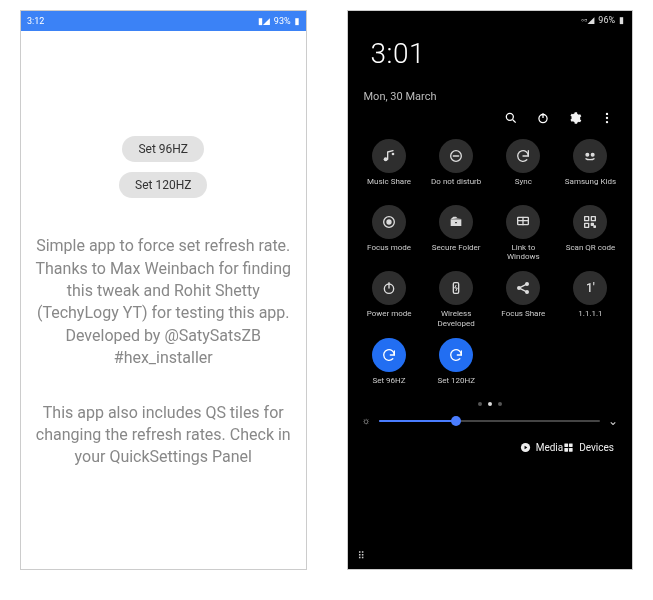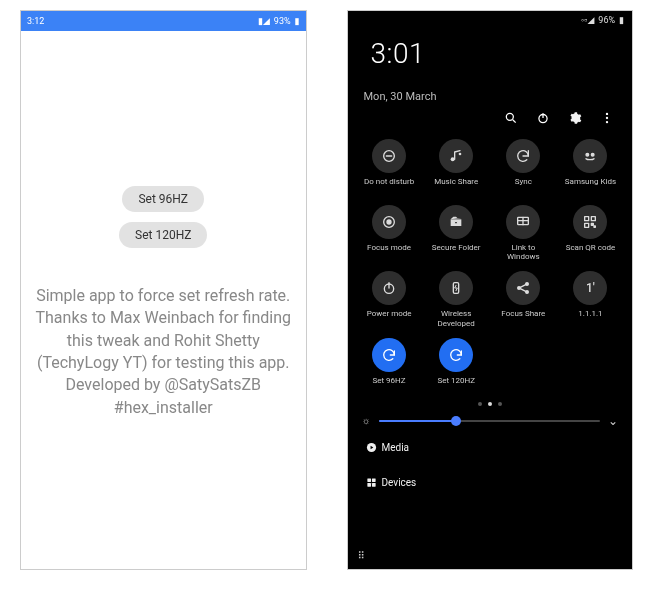--- a/index.html
+++ b/index.html
@@ -119,23 +119,23 @@
     display: flex; align-items: center; gap: 8px;
     padding: 4px 14px;
   }
   .slider-track {
     flex: 1; height: 2px; background: #444; position: relative; border-radius: 2px;
   }
   .slider-fill { position: absolute; left:0; top:0; bottom:0; background: #4a7dff; border-radius:2px;}
   .slider-thumb { position: absolute; top: 50%; width: 10px; height: 10px; background:#4a7dff; border-radius:50%; transform: translate(-50%,-50%);}
   .chev-down { font-size: 12px; color: #ccc; }
   .bottom-row {
-    display: flex; justify-content: flex-end; gap: 24px;
+    display: flex; justify-content: flex-end; 
     padding: 10px 18px 0;
-    font-size: 10px; color: #eee; flex-direction: column;
+    font-size: 10px; color: #eee;
   }
   .bottom-row .item { display: flex; align-items: center; gap: 5px; }
   .kbd-icon { position: absolute; bottom: 8px; left: 10px; font-size: 10px; color:#ccc; letter-spacing:1px;}
   svg { display:block; }
 </style>
 </head>
 <body>
 
 <div class="phone light">
   <div class="statusbar-light">
@@ -143,20 +143,21 @@
     <span class="sb-right">
       <span>▮◢</span>
       <span>93%</span>
       <span>▮</span>
     </span>
   </div>
   <div class="app-body">
     <div class="pill-btn">Set 96HZ</div>
     <div class="pill-btn">Set 120HZ</div>
     <div class="desc-text">Simple app to force set refresh rate. Thanks to Max Weinbach for finding this tweak and Rohit Shetty (TechyLogy YT) for testing this app. Developed by @SatySatsZB #hex_installer</div>
+    <div class="desc-text">This app also includes QS tiles for changing the refresh rates. Check in your QuickSettings Panel</div>
   </div>
 </div>
 
 <div class="phone dark">
   <div class="statusbar-dark">
     <span>◦▫◢</span>
     <span>96%</span>
     <span>▮</span>
   </div>
   <div class="qs-header">
@@ -187,35 +188,35 @@
           <circle cx="12" cy="12" r="2"></circle>
           <circle cx="12" cy="19" r="2"></circle>
         </svg>
     </span>
   </div>
 
   <div class="qs-grid" id="qs-grid">
       <div class="tile">
         <div class="circle">
           <svg width="16" height="16" viewBox="0 0 24 24" fill="none" stroke="currentColor" stroke-width="2" stroke-linecap="round" stroke-linejoin="round">
-            <circle cx="12" cy="12" r="8"></circle>
-            <line x1="8" y1="12" x2="16" y2="12"></line>
-          </svg>
-        </div>
-        <div class="label">Do not disturb</div>
-      </div>
-      <div class="tile">
-        <div class="circle">
-          <svg width="16" height="16" viewBox="0 0 24 24" fill="none" stroke="currentColor" stroke-width="2" stroke-linecap="round" stroke-linejoin="round">
             <circle cx="7" cy="17" r="3" fill="currentColor" stroke="none"></circle>
             <path d="M10 17V6l8-2"></path>
             <circle cx="18" cy="9" r="2" fill="currentColor" stroke="none"></circle>
           </svg>
         </div>
         <div class="label">Music Share</div>
+      </div>
+      <div class="tile">
+        <div class="circle">
+          <svg width="16" height="16" viewBox="0 0 24 24" fill="none" stroke="currentColor" stroke-width="2" stroke-linecap="round" stroke-linejoin="round">
+            <circle cx="12" cy="12" r="8"></circle>
+            <line x1="8" y1="12" x2="16" y2="12"></line>
+          </svg>
+        </div>
+        <div class="label">Do not disturb</div>
       </div>
       <div class="tile">
         <div class="circle">
           <svg width="16" height="16" viewBox="0 0 24 24" fill="none" stroke="currentColor" stroke-width="2" stroke-linecap="round" stroke-linejoin="round">
             <path d="M20 12a8 8 0 10-2.3 5.7"></path>
             <polyline points="20 4 20 12 12 12" fill="none"></polyline>
           </svg>
         </div>
         <div class="label">Sync</div>
       </div>

